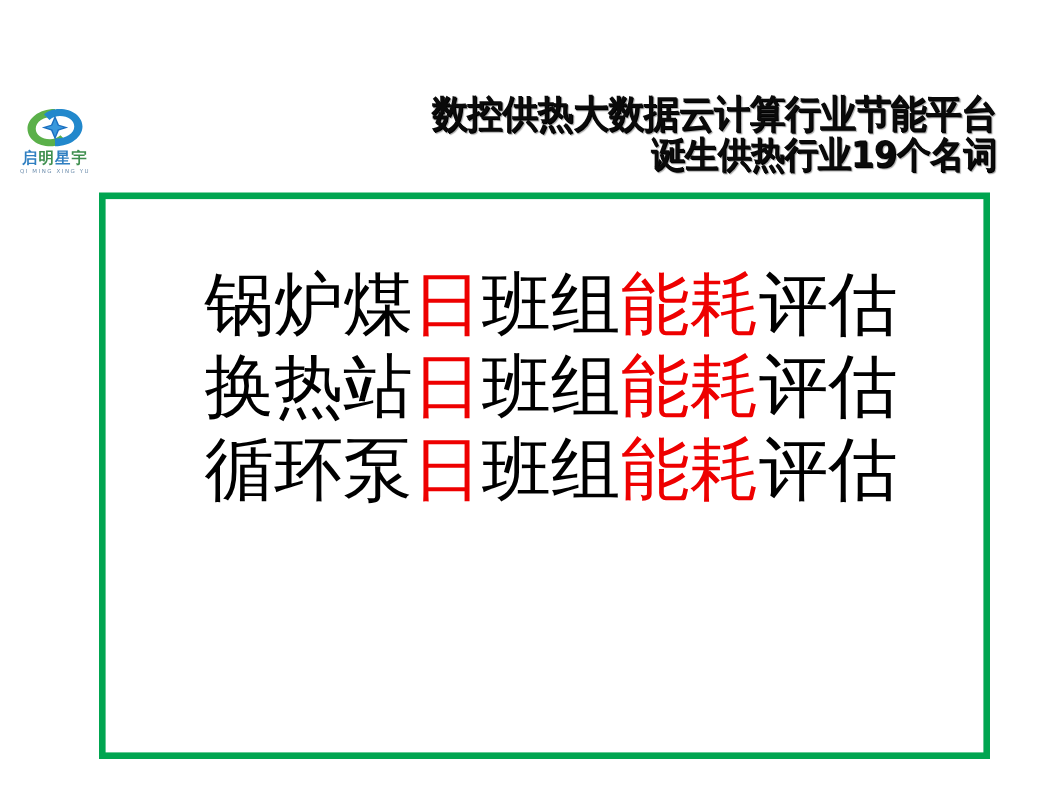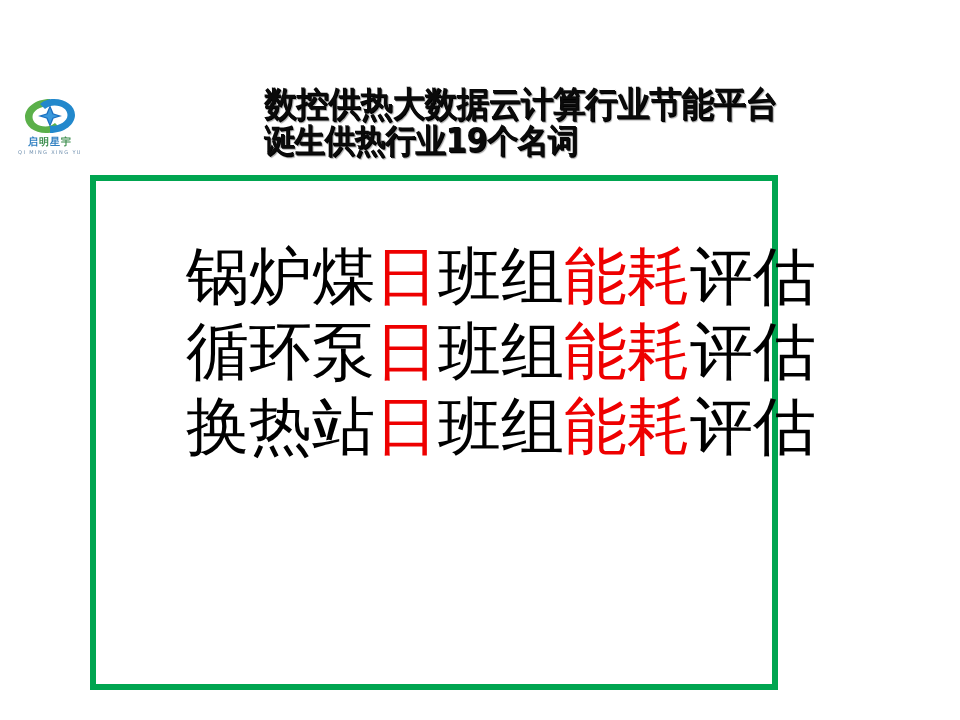--- a/index.html
+++ b/index.html
@@ -32,21 +32,21 @@
     align-items: center;
   }
   #logo-mark {
     width: 56px;
     height: 40px;
     display: block;
   }
   #logo-wordmark {
     margin-top: 1px;
     font-family: "DejaVu Sans", "Liberation Sans", sans-serif;
-    font-size: 10px;
+    font-size: 14px;
     font-weight: bold;
     letter-spacing: 1px;
     color: #2b67b0;
     line-height: 1.05;
     white-space: nowrap;
   }
   #logo-wordmark .w-qi  { color: #2f7fc1; }
   #logo-wordmark .w-ming{ color: #3f8f4f; }
   #logo-wordmark .w-xing{ color: #2f7fc1; }
   #logo-wordmark .w-yu  { color: #3f8f4f; }
@@ -58,21 +58,21 @@
     white-space: nowrap;
     margin-top: 1px;
   }
 
   
   #title-block {
     position: absolute;
     left: 240px;
     top: 86px;
     width: 690px;
-    text-align: left;
+    text-align: right;
     color: #000000;
   }
   .title-line {
     font-family: "DejaVu Sans", "Liberation Sans", sans-serif;
     font-weight: bold;
     font-size: 35px;
     line-height: 37px;
     letter-spacing: -0.5px;
     color: #0a0a0a;
     transform: scaleX(0.93);
@@ -83,21 +83,21 @@
   #title-line-2 {
     font-size: 33px;
     line-height: 36px;
   }
 
   
   #content-box {
     position: absolute;
     left: 90px;
     top: 175px;
-    width: 688px;
+    width: 810px;
     height: 515px;
     border: 6px solid #00a550;
     background: #ffffff;
     box-sizing: border-box;
   }
 
   #term-list {
     position: absolute;
     left: 10px;
     top: 58px;
@@ -159,25 +159,25 @@
   </div>
 
   <div id="content-box">
     <div id="term-list">
 
       <div class="term-row">
         <span class="seg-black">锅炉煤</span><span class="seg-red">日</span><span class="seg-black">班组</span><span class="seg-red">能耗</span><span class="seg-black">评估</span>
       </div>
 
       <div class="term-row">
-        <span class="seg-black">循环泵</span><span class="seg-red">日</span><span class="seg-black">班组</span><span class="seg-red">能耗</span><span class="seg-black">评估</span>
+        <span class="seg-black">换热站</span><span class="seg-red">日</span><span class="seg-black">班组</span><span class="seg-red">能耗</span><span class="seg-black">评估</span>
       </div>
 
       <div class="term-row">
-        <span class="seg-black">换热站</span><span class="seg-red">日</span><span class="seg-black">班组</span><span class="seg-red">能耗</span><span class="seg-black">评估</span>
+        <span class="seg-black">循环泵</span><span class="seg-red">日</span><span class="seg-black">班组</span><span class="seg-red">能耗</span><span class="seg-black">评估</span>
       </div>
 
 
 
     </div>
   </div>
 
 </div>
 
 </body></html>

